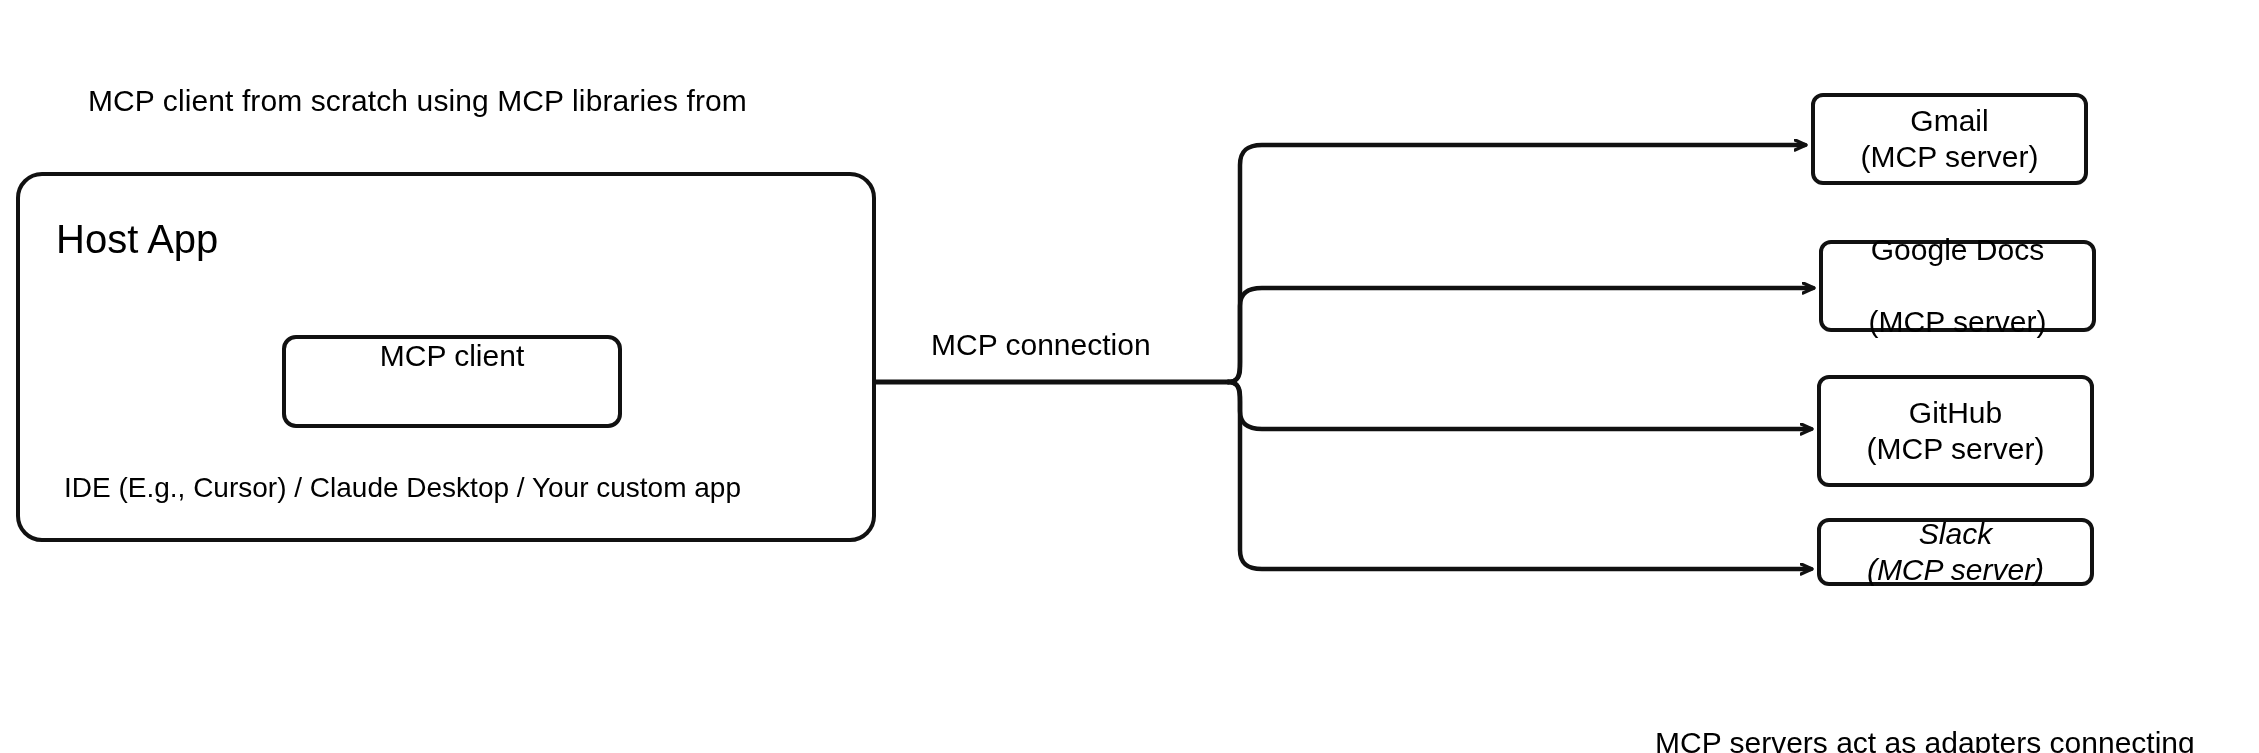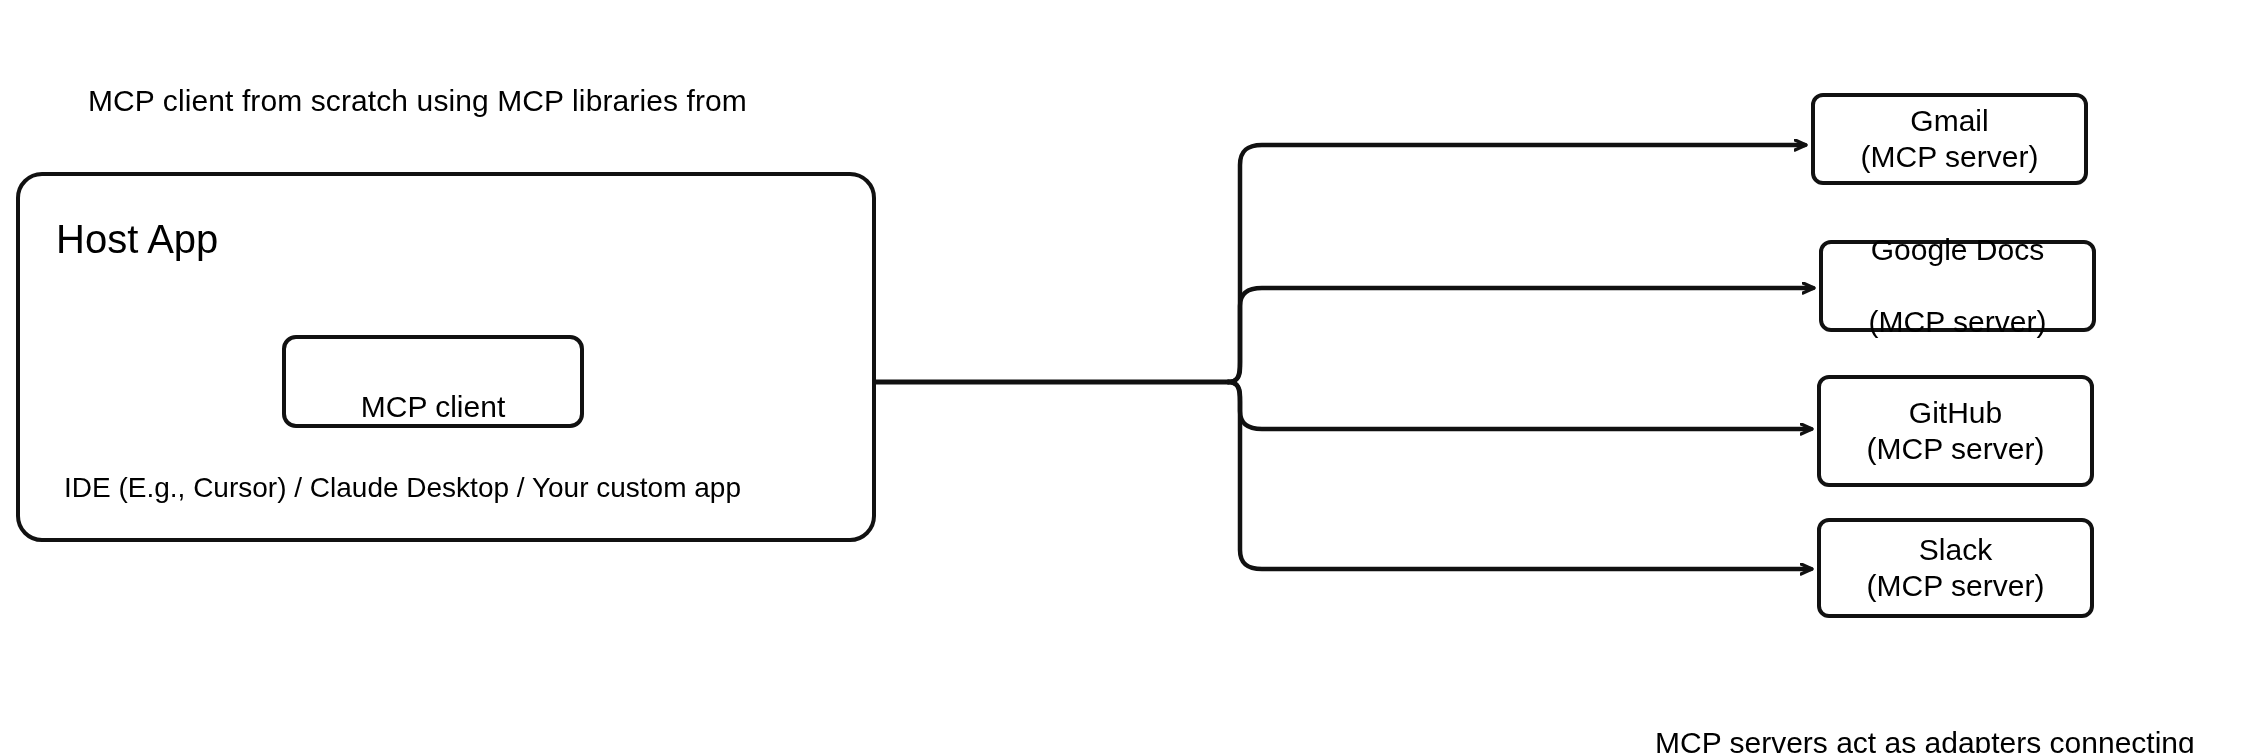--- a/index.html
+++ b/index.html
@@ -68,28 +68,28 @@
     font-size: 28px;
     line-height: 36px;
     white-space: pre;
   }
 
   
   .client-box {
     position: absolute;
     left: 282px;
     top: 335px;
-    width: 302px;
+    width: 340px;
     height: 93px;
     border: 4px solid #111111;
     border-radius: 14px;
     box-sizing: border-box;
     background: #ffffff;
     display: flex;
-    align-items: flex-end;
+    align-items: flex-start;
     justify-content: center;
   }
   .client-box span {
     font-size: 30px;
     line-height: 34px;
     white-space: pre;
   }
 
   
   .conn-label {
@@ -118,21 +118,21 @@
     text-align: center;
   }
   .server-box .ln {
     font-size: 30px;
     line-height: 36px;
     white-space: pre;
   }
   #server-0 { left: 1811px; top: 93px;  height: 92px; }
   #server-1 { left: 1819px; top: 240px; height: 92px; gap: 36px; }
   #server-2 { left: 1817px; top: 375px; height: 112px; }
-  #server-3 { left: 1817px; top: 518px; height: 100px; }
+  #server-3 { left: 1817px; top: 518px; height: 68px; font-style: italic; }
 
   
   .caption {
     position: absolute;
     left: 1655px;
     top: 655px;
     font-size: 30px;
     line-height: 35px;
     white-space: pre;
   }
@@ -180,20 +180,21 @@
 
   <div class="host-box"></div>
   <div class="host-title">Host App</div>
 
   <div class="client-box">
     <span>MCP client</span>
   </div>
 
   <div class="host-footer">IDE (E.g., Cursor) / Claude Desktop / Your custom app</div>
 
+  <div class="conn-label">MCP connection</div>
 
   <div class="server-box" id="server-0">
     <div class="ln">Gmail</div>
     <div class="ln">(MCP server)</div>
   </div>
   <div class="server-box" id="server-1">
     <div class="ln">Google Docs</div>
     <div class="ln">(MCP server)</div>
   </div>
   <div class="server-box" id="server-2">

